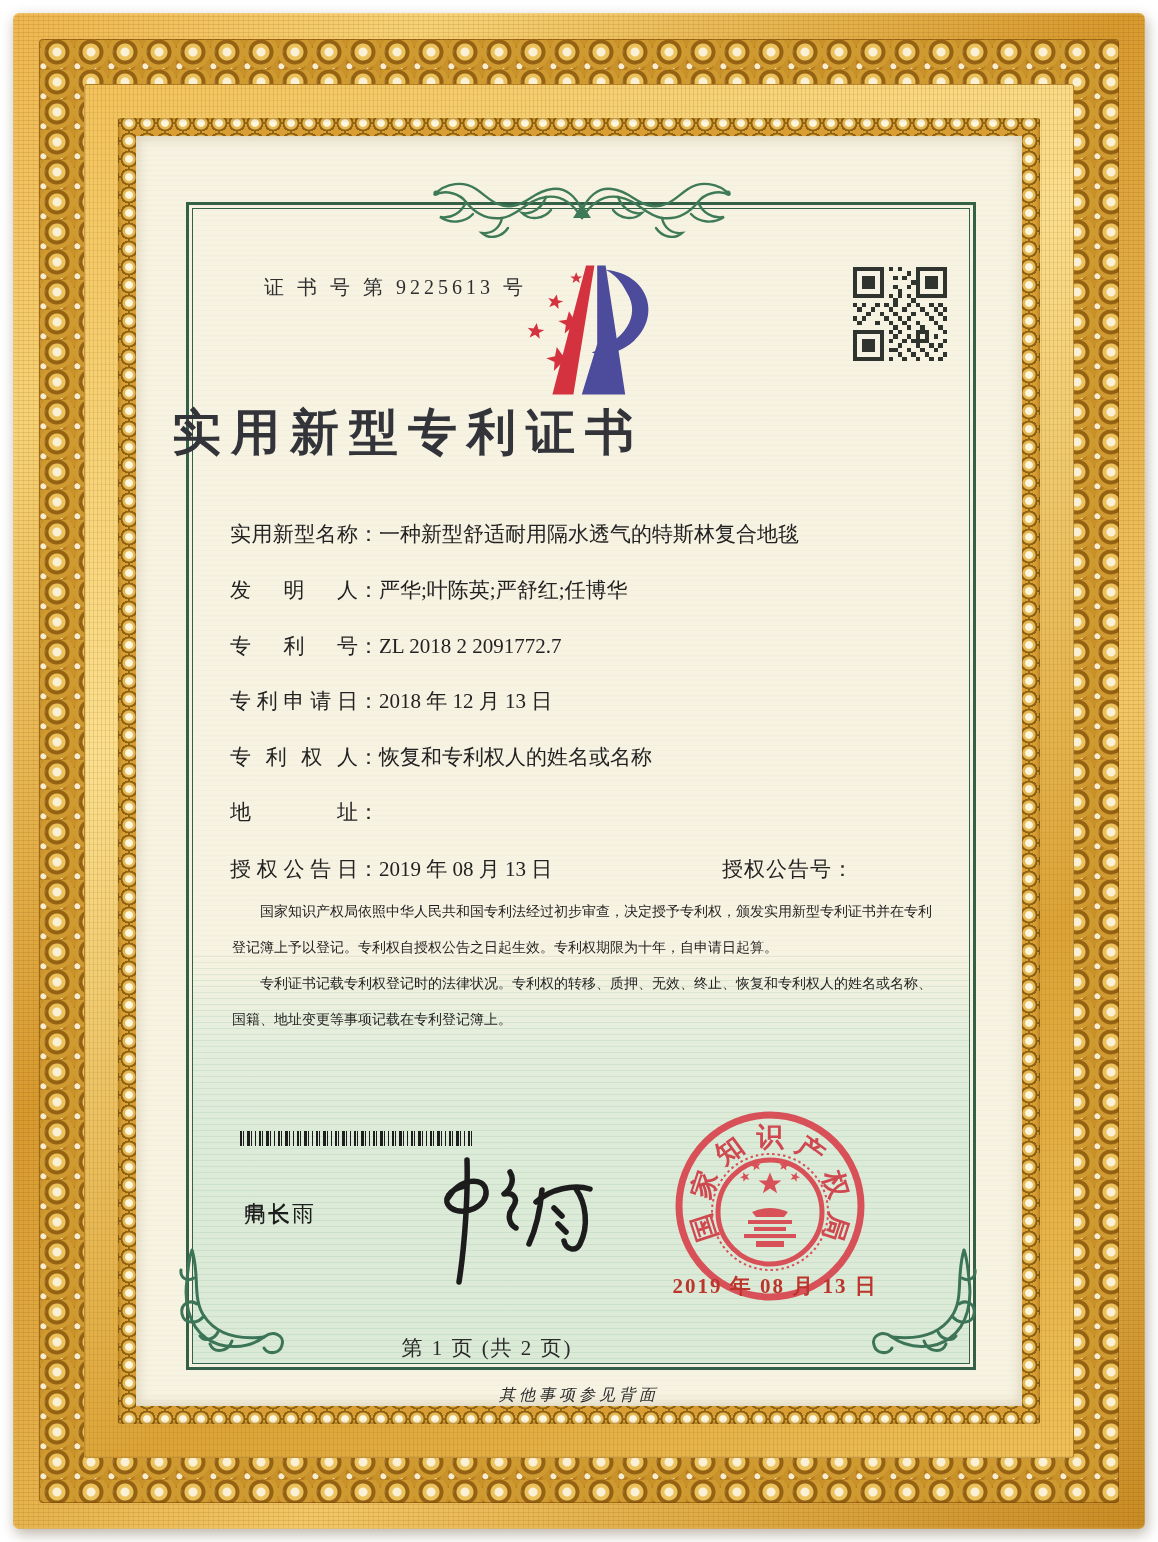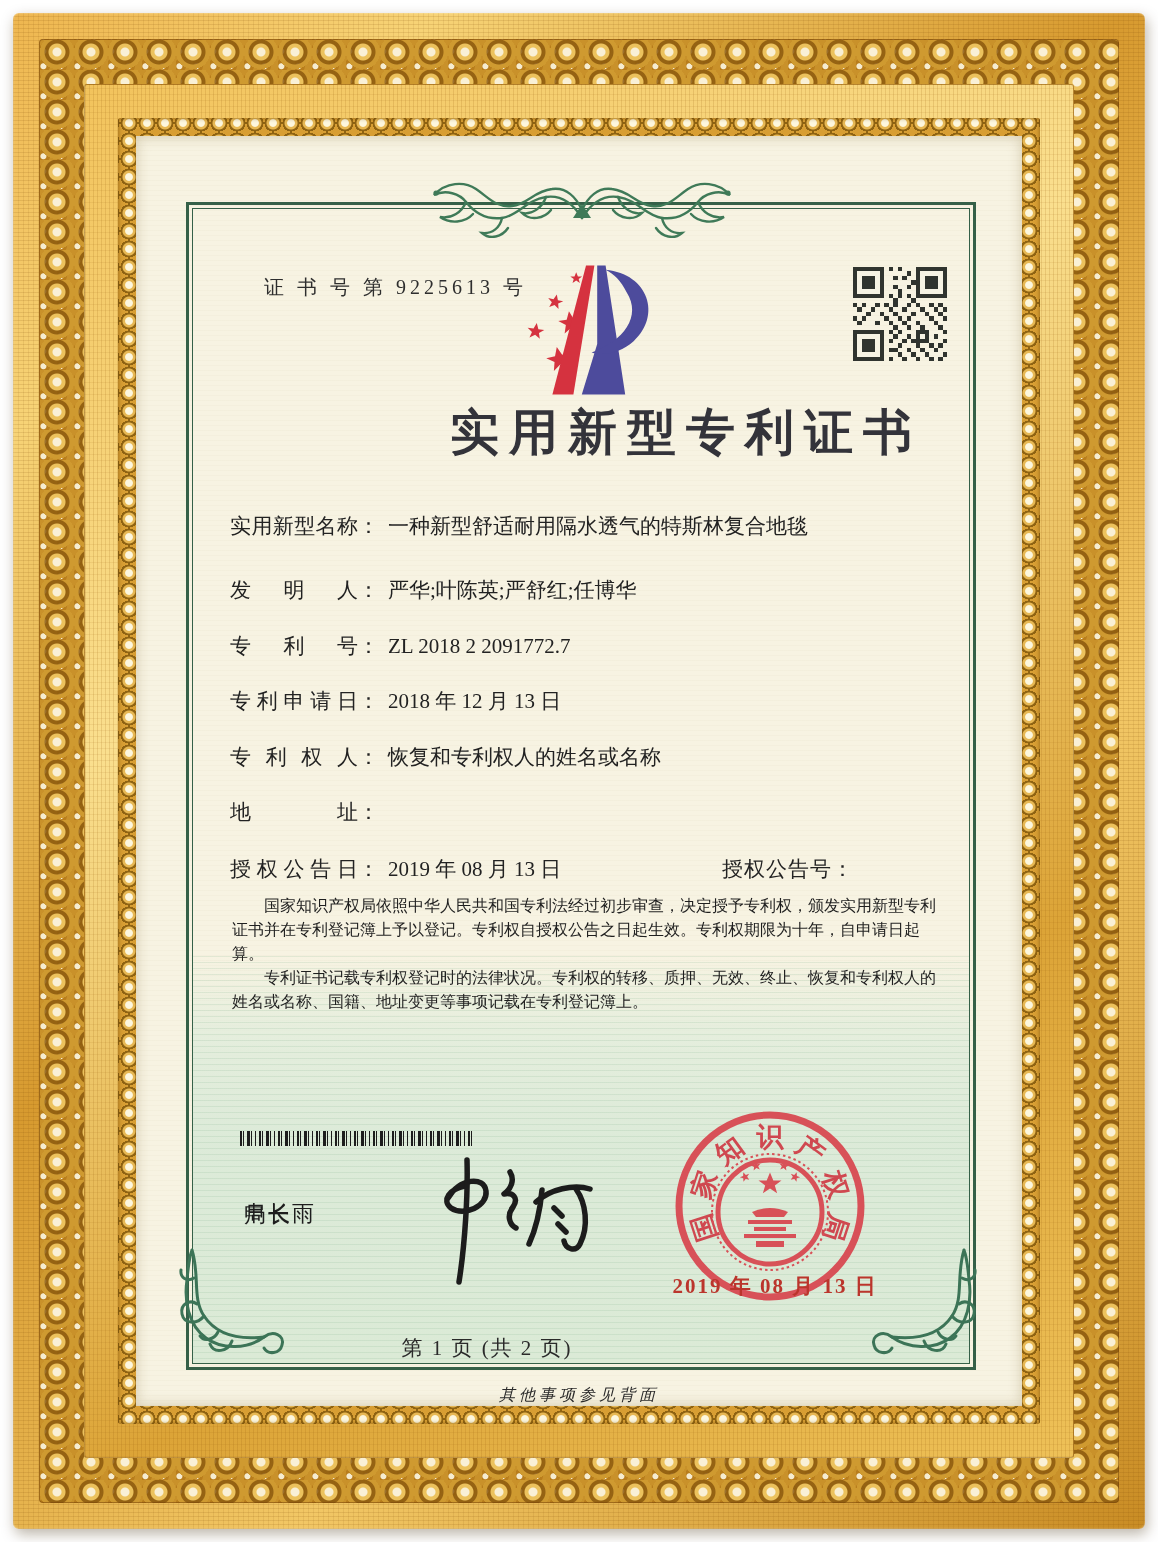--- a/index.html
+++ b/index.html
@@ -42,34 +42,34 @@
 
   .watermark{position:absolute;left:56px;top:820px;right:52px;bottom:42px;
     background:
       repeating-linear-gradient(180deg, rgba(140,185,150,.20) 0 1px, rgba(255,255,255,0) 1px 6px),
       linear-gradient(180deg, rgba(222,236,219,0) 0%, rgba(222,236,219,.75) 20%, rgba(219,234,216,.95) 45%, #dbead6 100%);}
 
   .layer{position:absolute;z-index:2;}
 
   
   .cert-no{left:84px;top:138px;font-size:20px;letter-spacing:4px;color:#2e2e2e;margin-left:44px;}
-  .title{left:20px;top:264px;width:766px;text-align:right;font-size:49px;font-weight:600;
+  .title{left:36px;top:264px;width:766px;text-align:left;font-size:49px;font-weight:600;
          letter-spacing:10px;color:#33333a;font-family:Liberation Mono, monospace;}
 
   .field-row{position:absolute;left:94px;width:710px;display:flex;align-items:flex-start;
              font-size:21px;color:#222;line-height:29px;z-index:2;}
   .lbl{display:inline-block;width:128px;text-align:justify;text-align-last:justify;flex:none;}
   .colon{flex:none;}
-  .val{margin-left:9px;max-width:552px;}
+  .val{max-width:552px;}
 
   .grant-no-group{position:absolute;left:464px;top:0;display:flex;font-size:21px;line-height:29px;}
   .grant-no-group .lbl2{letter-spacing:1px;margin-left:28px;}
   .grant-no-group .val{margin-left:9px;}
 
-  .paras{left:96px;top:758px;width:708px;font-size:16px;line-height:24px;color:#1f1f1f;}
+  .paras{left:96px;top:758px;width:708px;font-size:14px;line-height:36px;color:#1f1f1f;}
   .paras p{margin:0;text-indent:2em;}
 
   .barcode{left:104px;top:995px;width:232px;height:15px;
     background:repeating-linear-gradient(90deg,
       #1d1d1d 0 2px, rgba(0,0,0,0) 2px 3px,
       #1d1d1d 3px 4px, rgba(0,0,0,0) 4px 7px,
       #1d1d1d 7px 10px, rgba(0,0,0,0) 10px 11px,
       #1d1d1d 11px 12px, rgba(0,0,0,0) 12px 15px,
       #1d1d1d 15px 16px, rgba(0,0,0,0) 16px 19px);}
 
@@ -264,21 +264,21 @@
           <rect x="11" y="20" width="1" height="1"></rect>
           <rect x="14" y="20" width="1" height="1"></rect>
           <rect x="17" y="20" width="1" height="1"></rect>
           <rect x="19" y="20" width="1" height="1"></rect>
       </g>
       <rect x="15" y="15" width="1" height="1" fill="#f6f3e4"></rect>
     </svg>
 
     <div class="layer title">实用新型专利证书</div>
 
-    <div class="field-row" style="top:376px">
+    <div class="field-row" style="top:384px">
       <span class="lbl">实用新型名称</span>
         <span class="colon">：</span>
       <span class="val">一种新型舒适耐用隔水透气的特斯林复合地毯</span>
     </div>
     <div class="field-row" style="top:440px">
       <span class="lbl">发明人</span>
         <span class="colon">：</span>
       <span class="val">严华;叶陈英;严舒红;任博华</span>
     </div>
     <div class="field-row" style="top:496px">

